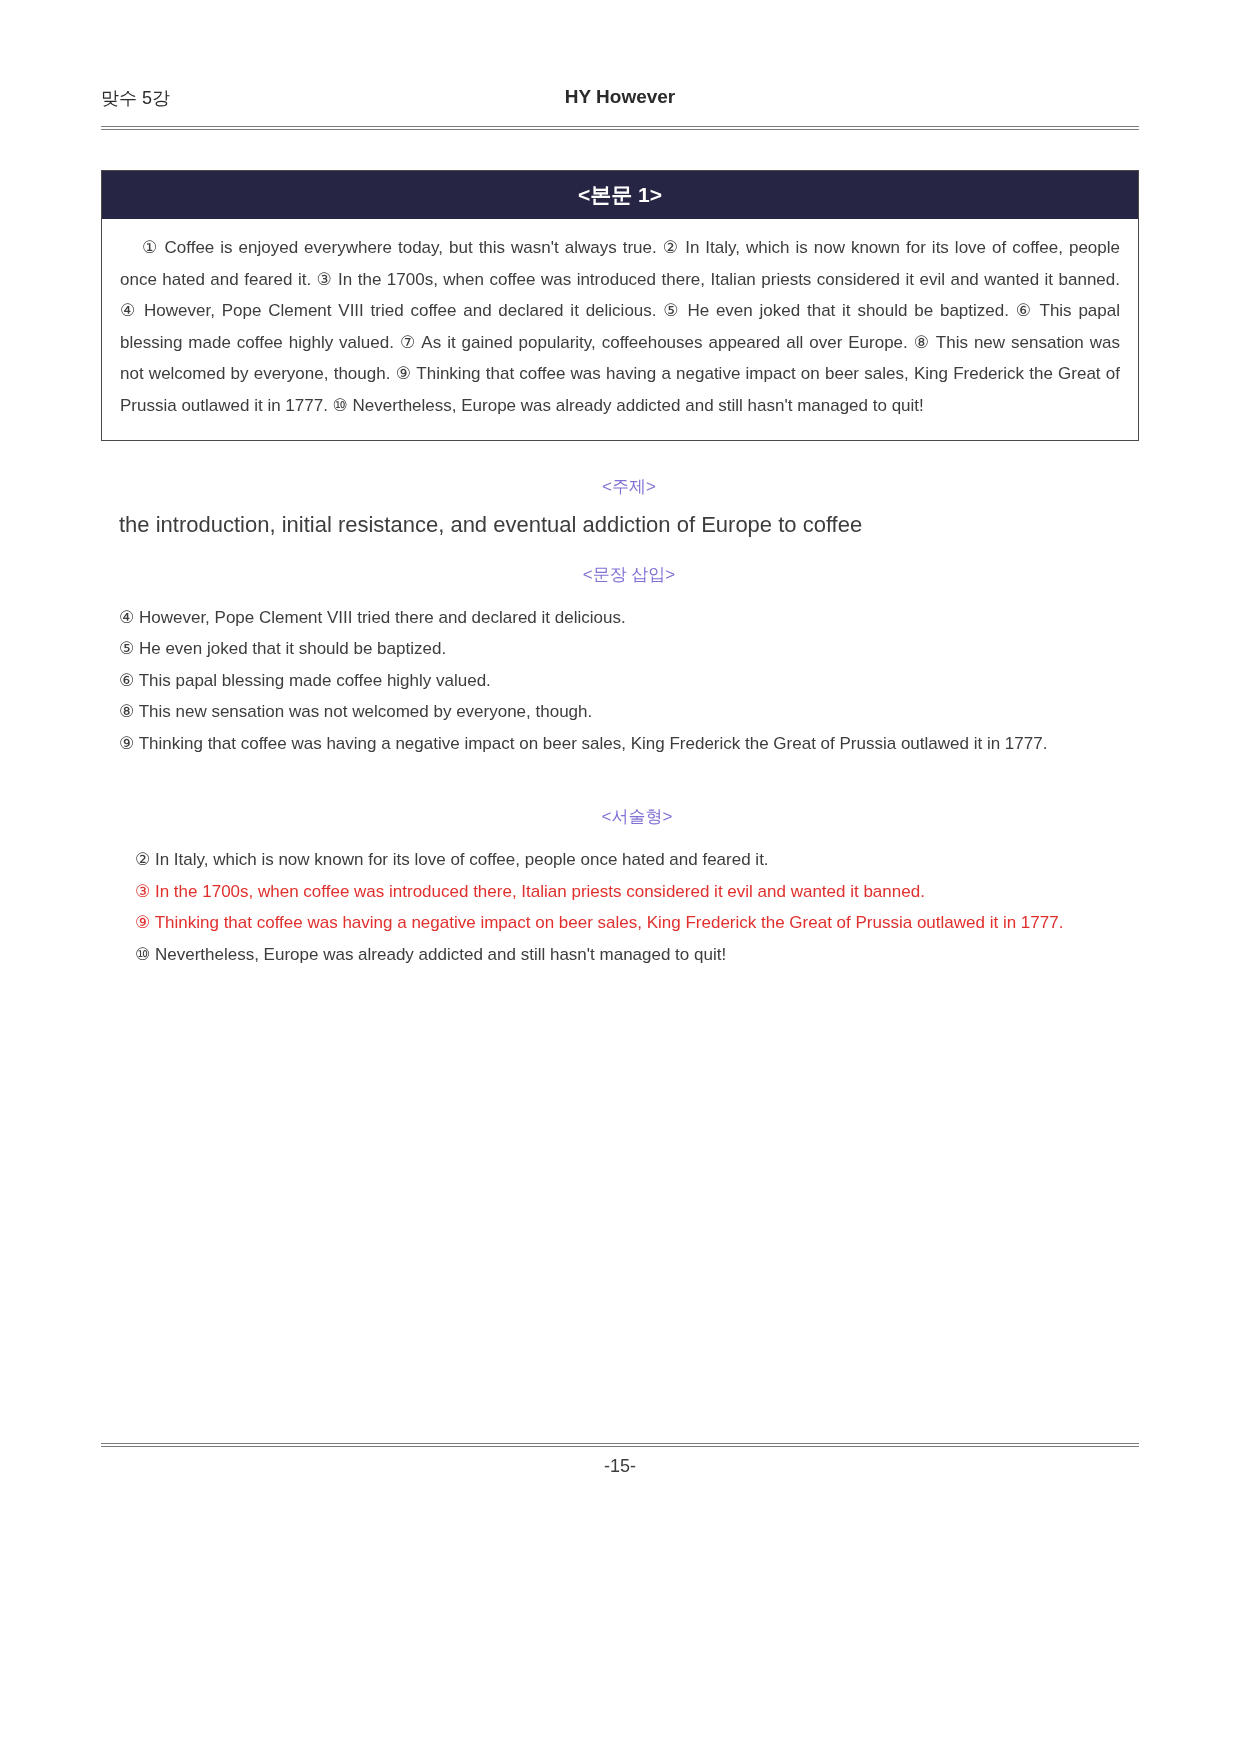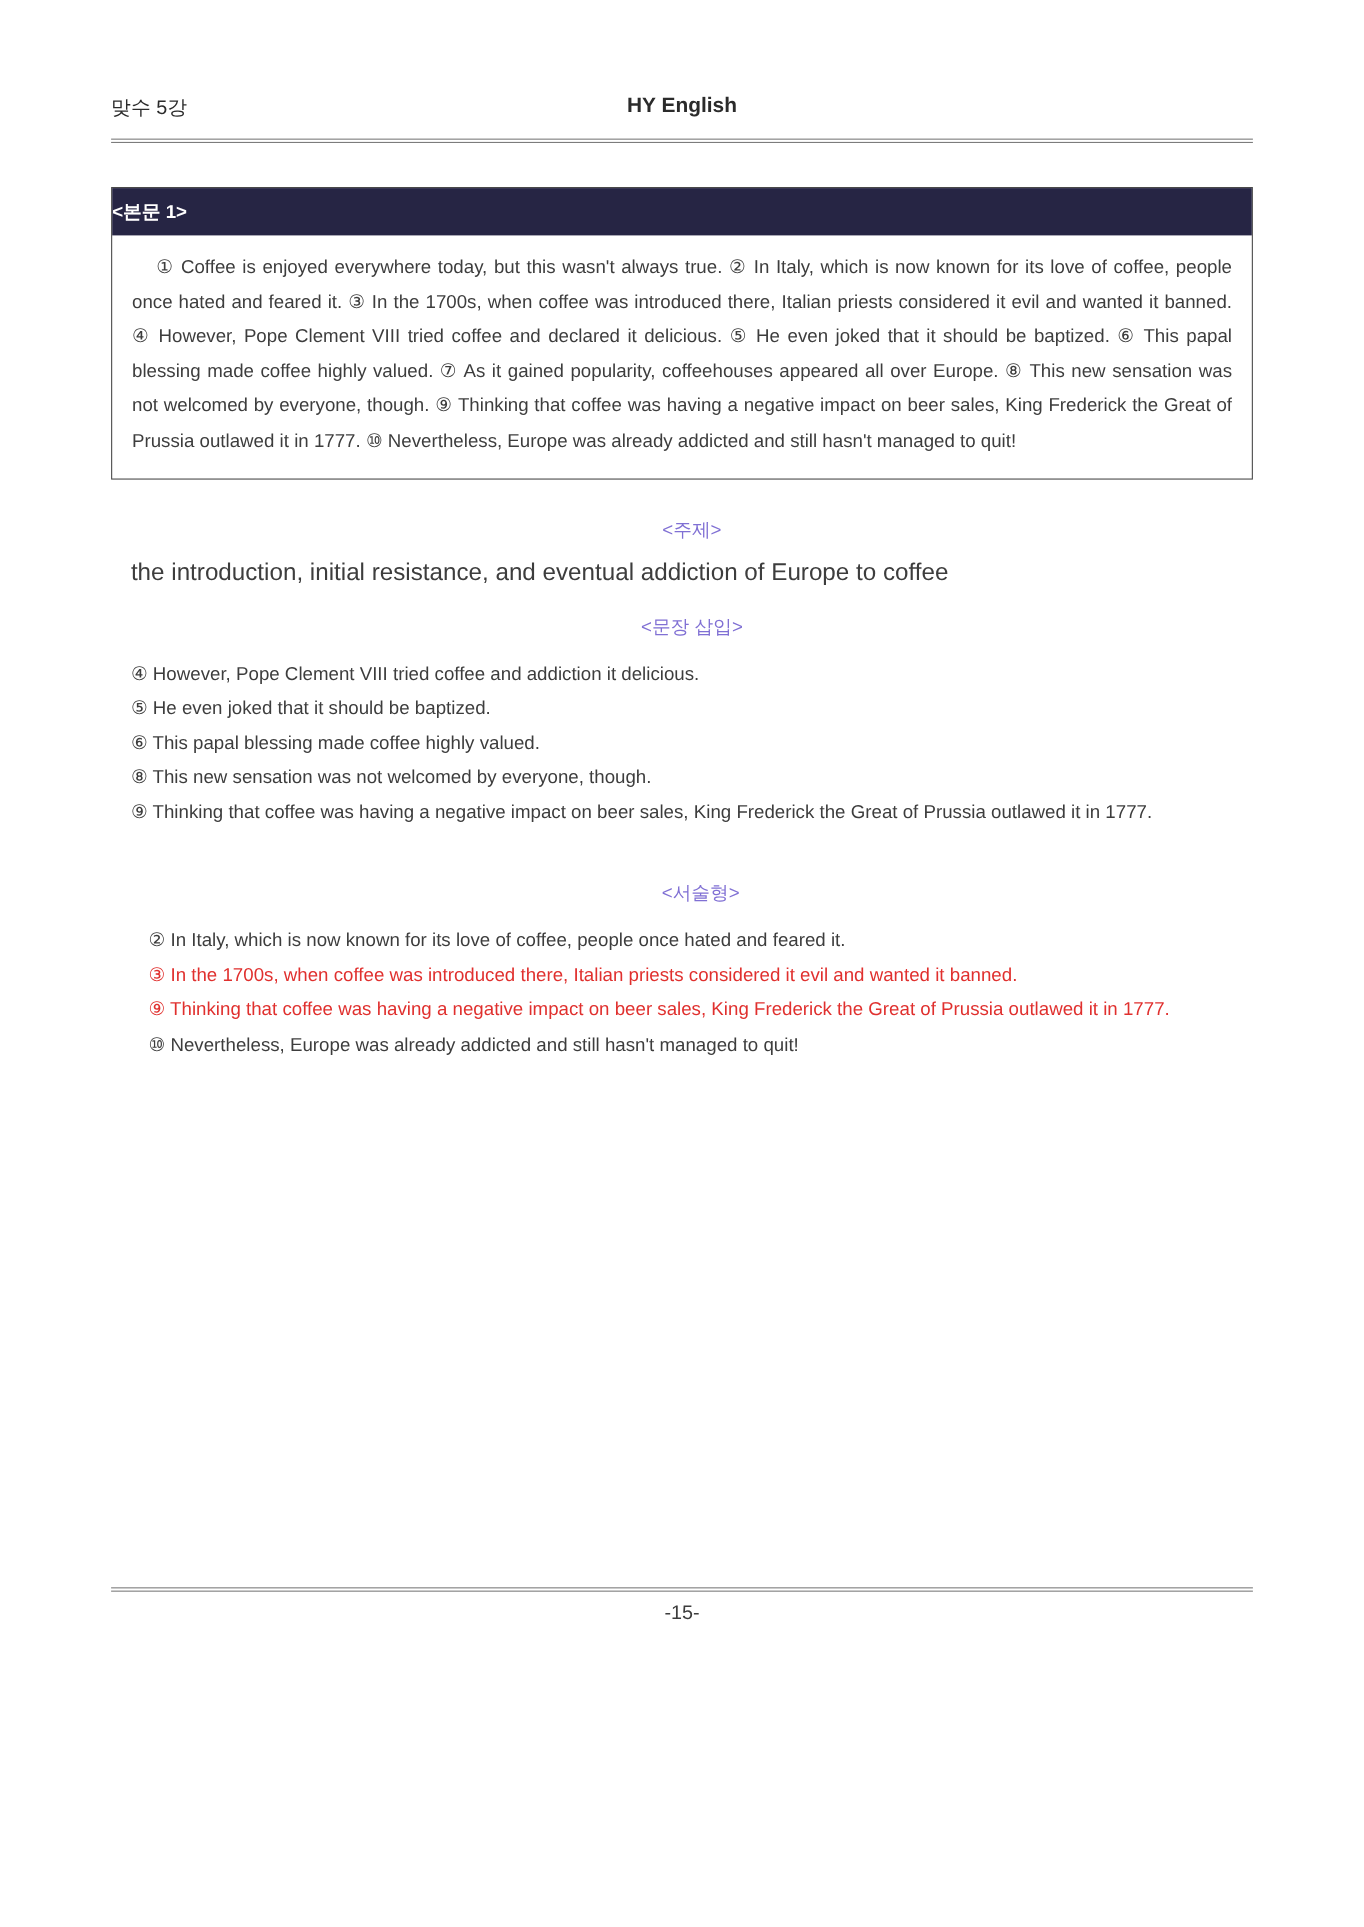--- a/index.html
+++ b/index.html
@@ -43,23 +43,24 @@
   }
 
   
   .passage-box {
     margin-top: 40px;
     border: 1px solid #4a4a4a;
   }
   .box-title {
     background: #262544;
     color: #ffffff;
+    text-align: center;
     font-weight: bold;
-    font-size: 17px;
-    padding: 10px 0;
+    font-size: 21px;
+    padding: 10px 12px;
   }
   .box-body {
     margin: 0;
     padding: 13px 18px 19px 18px;
     font-size: 17px;
     line-height: 31.5px;
     text-align: justify;
     text-indent: 22px;
     color: #3d3d3d;
   }
@@ -105,38 +106,38 @@
   }
 </style>
 </head>
 <body>
 
 <div class="page">
   <div class="content">
 
     <div class="header">
       <span class="course">맞수 5강</span>
-      <span class="brand">HY English</span>
+      <span class="brand">HY However</span>
     </div>
     <div class="double-rule"></div>
 
     <div class="passage-box">
       <div class="box-title">&lt;본문 1&gt;</div>
       <p class="box-body">① Coffee is enjoyed everywhere today, but this wasn't always true. ② In Italy, which is now known for its love of coffee, people once hated and feared it. ③ In the 1700s, when coffee was introduced there, Italian priests considered it evil and wanted it banned. ④ However, Pope Clement VIII tried coffee and declared it delicious. ⑤ He even joked that it should be baptized. ⑥ This papal blessing made coffee highly valued. ⑦ As it gained popularity, coffeehouses appeared all over Europe. ⑧ This new sensation was not welcomed by everyone, though. ⑨ Thinking that coffee was having a negative impact on beer sales, King Frederick the Great of Prussia outlawed it in 1777. ⑩ Nevertheless, Europe was already addicted and still hasn't managed to quit!</p>
     </div>
 
     <div class="sec-topic">
       <div class="section-heading">&lt;주제&gt;</div>
       <p class="body-text">the introduction, initial resistance, and eventual addiction of Europe to coffee</p>
     </div>
 
     <div class="sec-insertion">
       <div class="section-heading">&lt;문장 삽입&gt;</div>
       <div class="items">
-        <p class="item">④ However, Pope Clement VIII tried coffee and addiction it delicious.</p>
+        <p class="item">④ However, Pope Clement VIII tried there and declared it delicious.</p>
         <p class="item">⑤ He even joked that it should be baptized.</p>
         <p class="item">⑥ This papal blessing made coffee highly valued.</p>
         <p class="item">⑧ This new sensation was not welcomed by everyone, though.</p>
         <p class="item">⑨ Thinking that coffee was having a negative impact on beer sales, King Frederick the Great of Prussia outlawed it in 1777.</p>
       </div>
     </div>
 
     <div class="sec-descriptive">
       <div class="section-heading">&lt;서술형&gt;</div>
       <div class="items">

